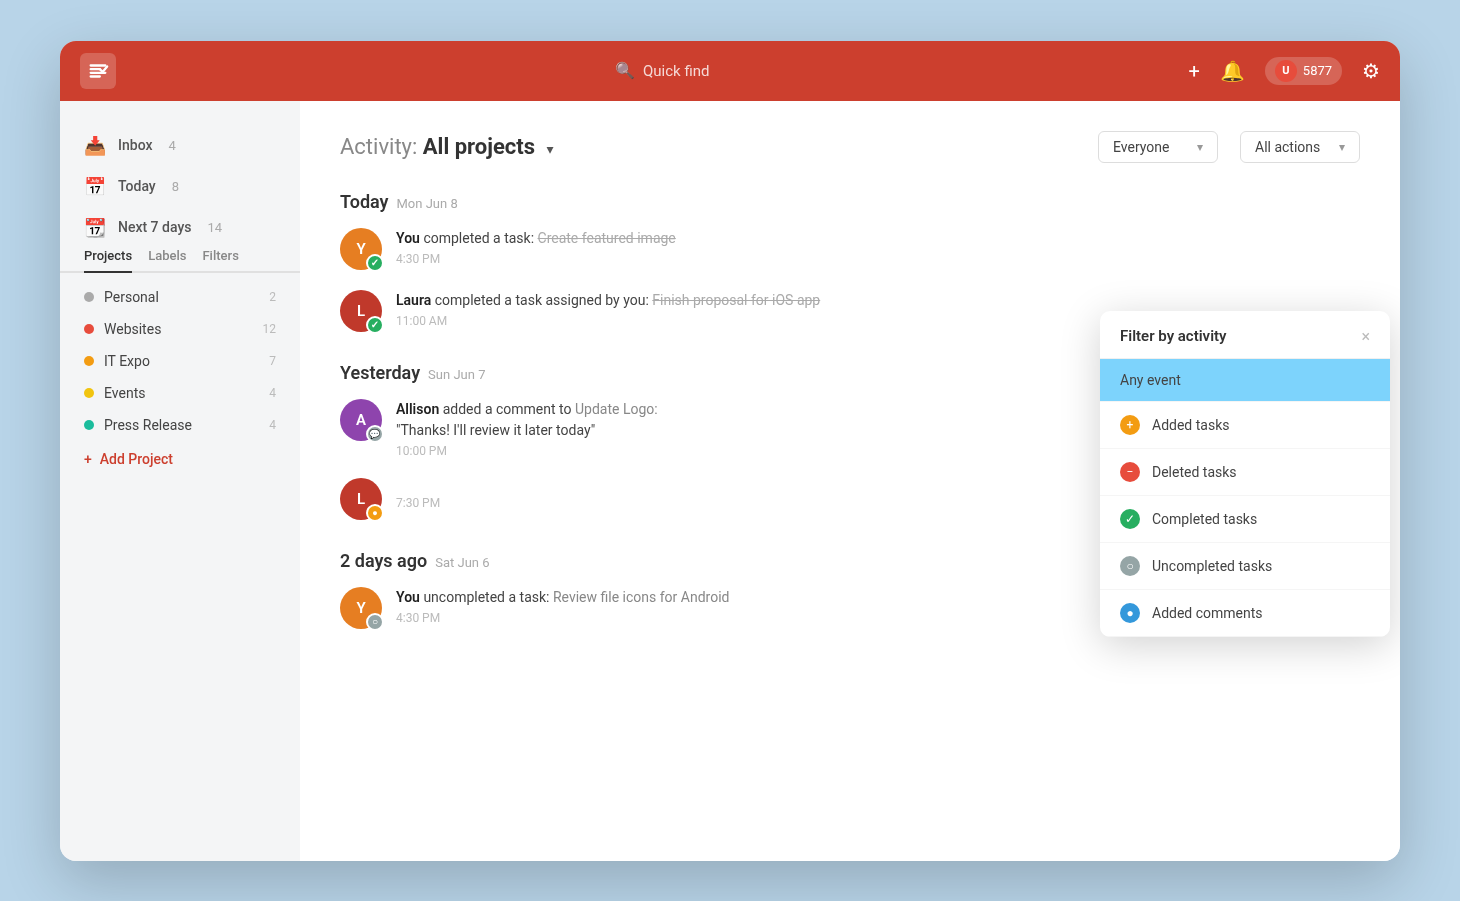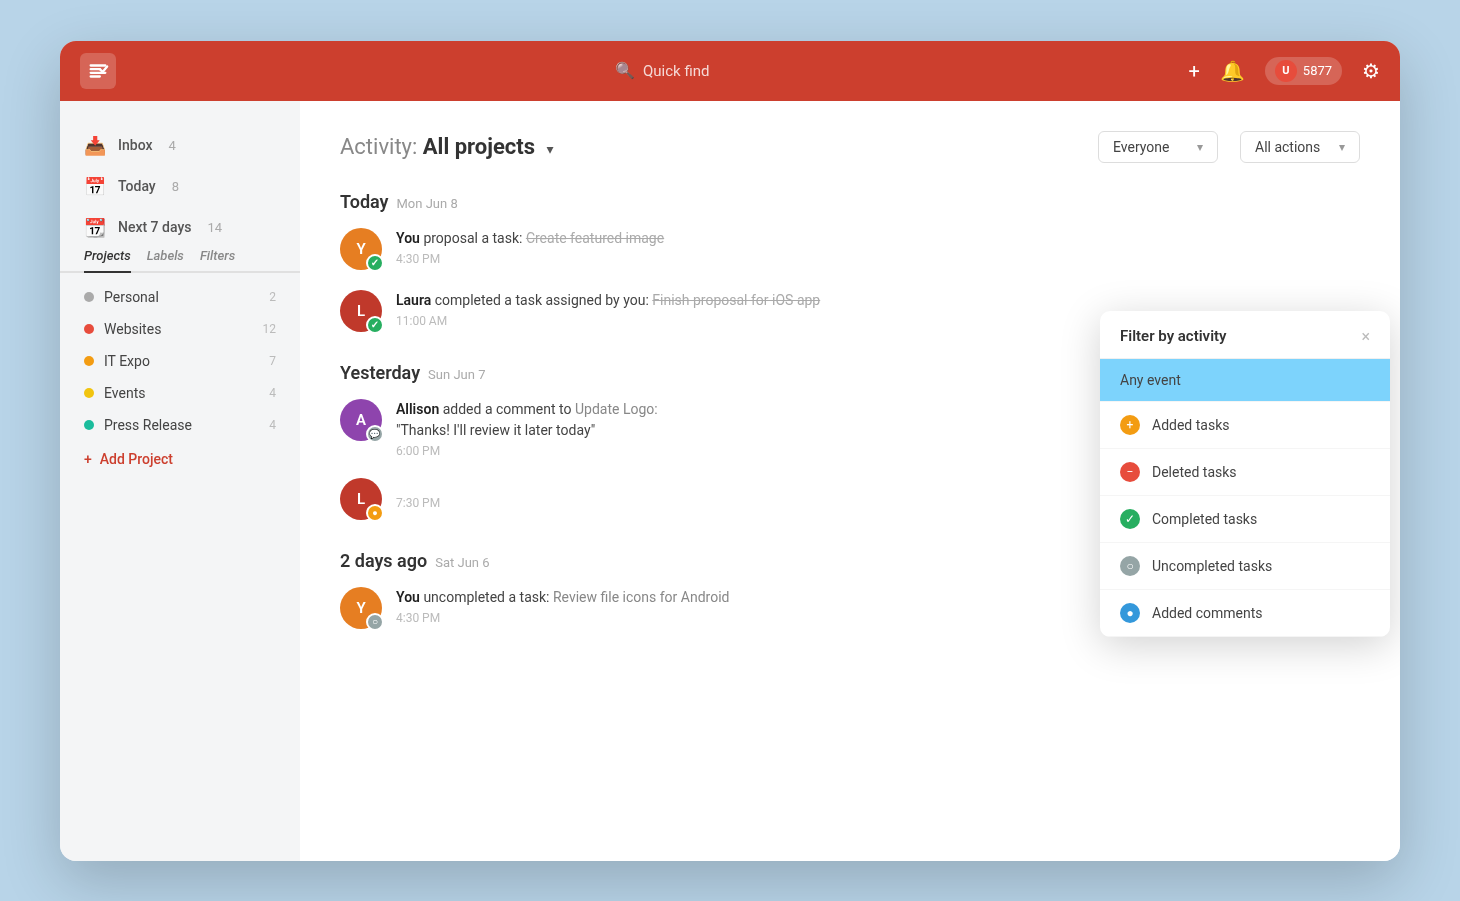--- a/index.html
+++ b/index.html
@@ -144,21 +144,20 @@
       margin-bottom: 8px;
     }
     .sidebar-tab {
       font-size: 13px;
       font-weight: 500;
       color: #888;
       cursor: pointer;
       padding-bottom: 8px;
       border-bottom: 2px solid transparent;
       margin-bottom: -10px;
-      font-style: italic;
     }
     .sidebar-tab.active {
       color: #333;
       border-bottom: 2px solid #333;
     }
     .project-item {
       display: flex;
       align-items: center;
       gap: 10px;
       padding: 8px 24px;
@@ -502,21 +501,21 @@
           <div class="avatar-wrap">
             <div class="avatar" style="background:#e67e22">Y</div>
             <div class="avatar-badge" style="background:#27ae60">
               <span style="color:white;font-size:10px;font-weight:bold">✓</span>
             </div>
           </div>
           <div class="activity-content">
             <div class="activity-row">
               <div class="activity-text">
                 <strong>You</strong>
-                <span> proposal a task: </span>
+                <span> completed a task: </span>
                 <span class="strikethrough">Create featured image</span>
               </div>
             </div>
             <div class="activity-time">4:30 PM</div>
           </div>
         </div>
 
         <div class="activity-item">
           <div class="avatar-wrap">
             <div class="avatar" style="background:#c0392b">L</div>
@@ -557,21 +556,21 @@
                 <span> added a comment to </span>
                 <span class="task-link">Update Logo:</span>
                 <br>
                 <span>"Thanks! I'll review it later today"</span>
               </div>
               <div class="activity-project">
                 <span>Press Release</span>
                 <div class="project-dot" style="background:#1abc9c"></div>
               </div>
             </div>
-            <div class="activity-time">6:00 PM</div>
+            <div class="activity-time">10:00 PM</div>
           </div>
         </div>
 
         <div class="activity-item">
           <div class="avatar-wrap">
             <div class="avatar" style="background:#c0392b">L</div>
             <div class="avatar-badge" style="background:#f39c12">
               <span style="color:white;font-size:9px">●</span>
             </div>
           </div>

